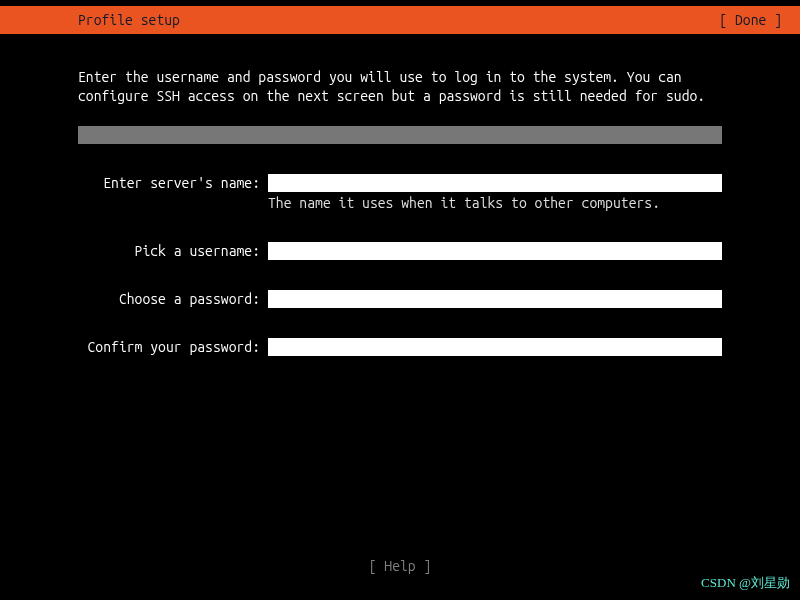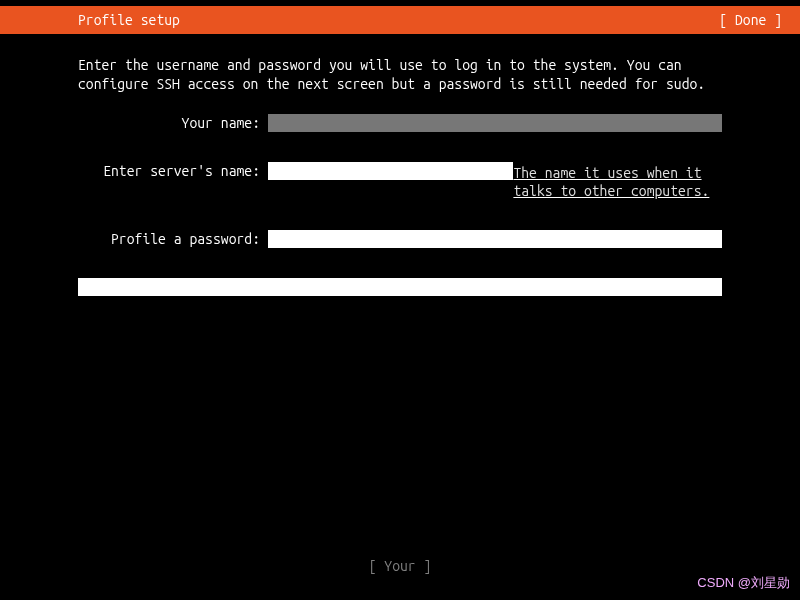--- a/index.html
+++ b/index.html
@@ -12,30 +12,31 @@
       height: 600px;
       background: #000000;
       font-family: "Ubuntu Mono", "DejaVu Sans Mono", "Courier New", monospace;
       font-size: 14px;
       color: #ffffff;
       overflow: hidden;
       position: relative;
     }
     .header-bar {
       background: #e95420;
-      color: #ffffff;
+      color: #0f172a;
       height: 28px;
       display: flex;
       justify-content: space-between;
       align-items: center;
       padding: 0 18px 0 78px;
       margin-top: 6px;
     }
     .content {
       padding: 22px 78px 0 78px;
+      margin-top: 12px;
     }
     .instructions {
       color: #ffffff;
       line-height: 1.35;
       margin-bottom: 20px;
     }
     .form-row {
       display: flex;
       align-items: flex-start;
       margin-bottom: 30px;
@@ -46,22 +47,21 @@
     .form-label {
       width: 190px;
       text-align: right;
       padding-right: 8px;
       white-space: nowrap;
       line-height: 18px;
     }
     .form-field-col {
       flex: 1;
       display: flex;
-      flex-direction: row;
-      text-decoration: underline;
+      flex-direction: column;
     }
     .form-input {
       height: 18px;
       width: 100%;
       border: none;
       outline: none;
       font-family: inherit;
       font-size: inherit;
       padding: 0 4px;
     }
@@ -87,63 +87,69 @@
       color: #808080;
     }
     .done-button {
       color: #808080;
       letter-spacing: 0;
     }
     .watermark {
       position: absolute;
       bottom: 8px;
       right: 10px;
-      color: #f0abfc;
+      color: #5eead4;
       font-size: 13px;
-      font-family: Liberation Sans, sans-serif;
+      font-family: Liberation Serif, serif;
     }
   </style>
 </head>
 <body>
 
 <div class="header-bar">
   <span>Profile setup</span>
   <span>[ Done ]</span>
 </div>
 
 <div class="content">
   <div class="instructions">Enter the username and password you will use to log in to the system. You can configure SSH access on the next screen but a password is still needed for sudo.</div>
 
   <div class="form-row first">
-    <div class="form-label">Your name:</div>
     <div class="form-field-col">
       <input class="form-input focused" value="" style="">
     </div>
   </div>
 
   <div class="form-row">
     <div class="form-label">Enter server's name:</div>
     <div class="form-field-col">
       <input class="form-input unfocused" value="" style="">
       <div class="form-hint">The name it uses when it talks to other computers.</div>
     </div>
   </div>
 
+  <div class="form-row">
+    <div class="form-label">Pick a username:</div>
+    <div class="form-field-col">
+      <input class="form-input unfocused" value="" style="">
+    </div>
+  </div>
 
   <div class="form-row">
-    <div class="form-label">Profile a password:</div>
+    <div class="form-label">Choose a password:</div>
     <div class="form-field-col">
       <input type="password" class="form-input unfocused" value="" style="">
     </div>
   </div>
 
   <div class="form-row">
+    <div class="form-label">Confirm your password:</div>
     <div class="form-field-col">
       <input type="password" class="form-input unfocused" value="" style="">
     </div>
   </div>
 </div>
 
 <div class="footer">
-  <span class="done-button">[ Your       ]</span>
+  <span class="done-button">[ Help       ]</span>
 </div>
 
 <div class="watermark">CSDN @刘星勋</div>
 
 </body></html>

